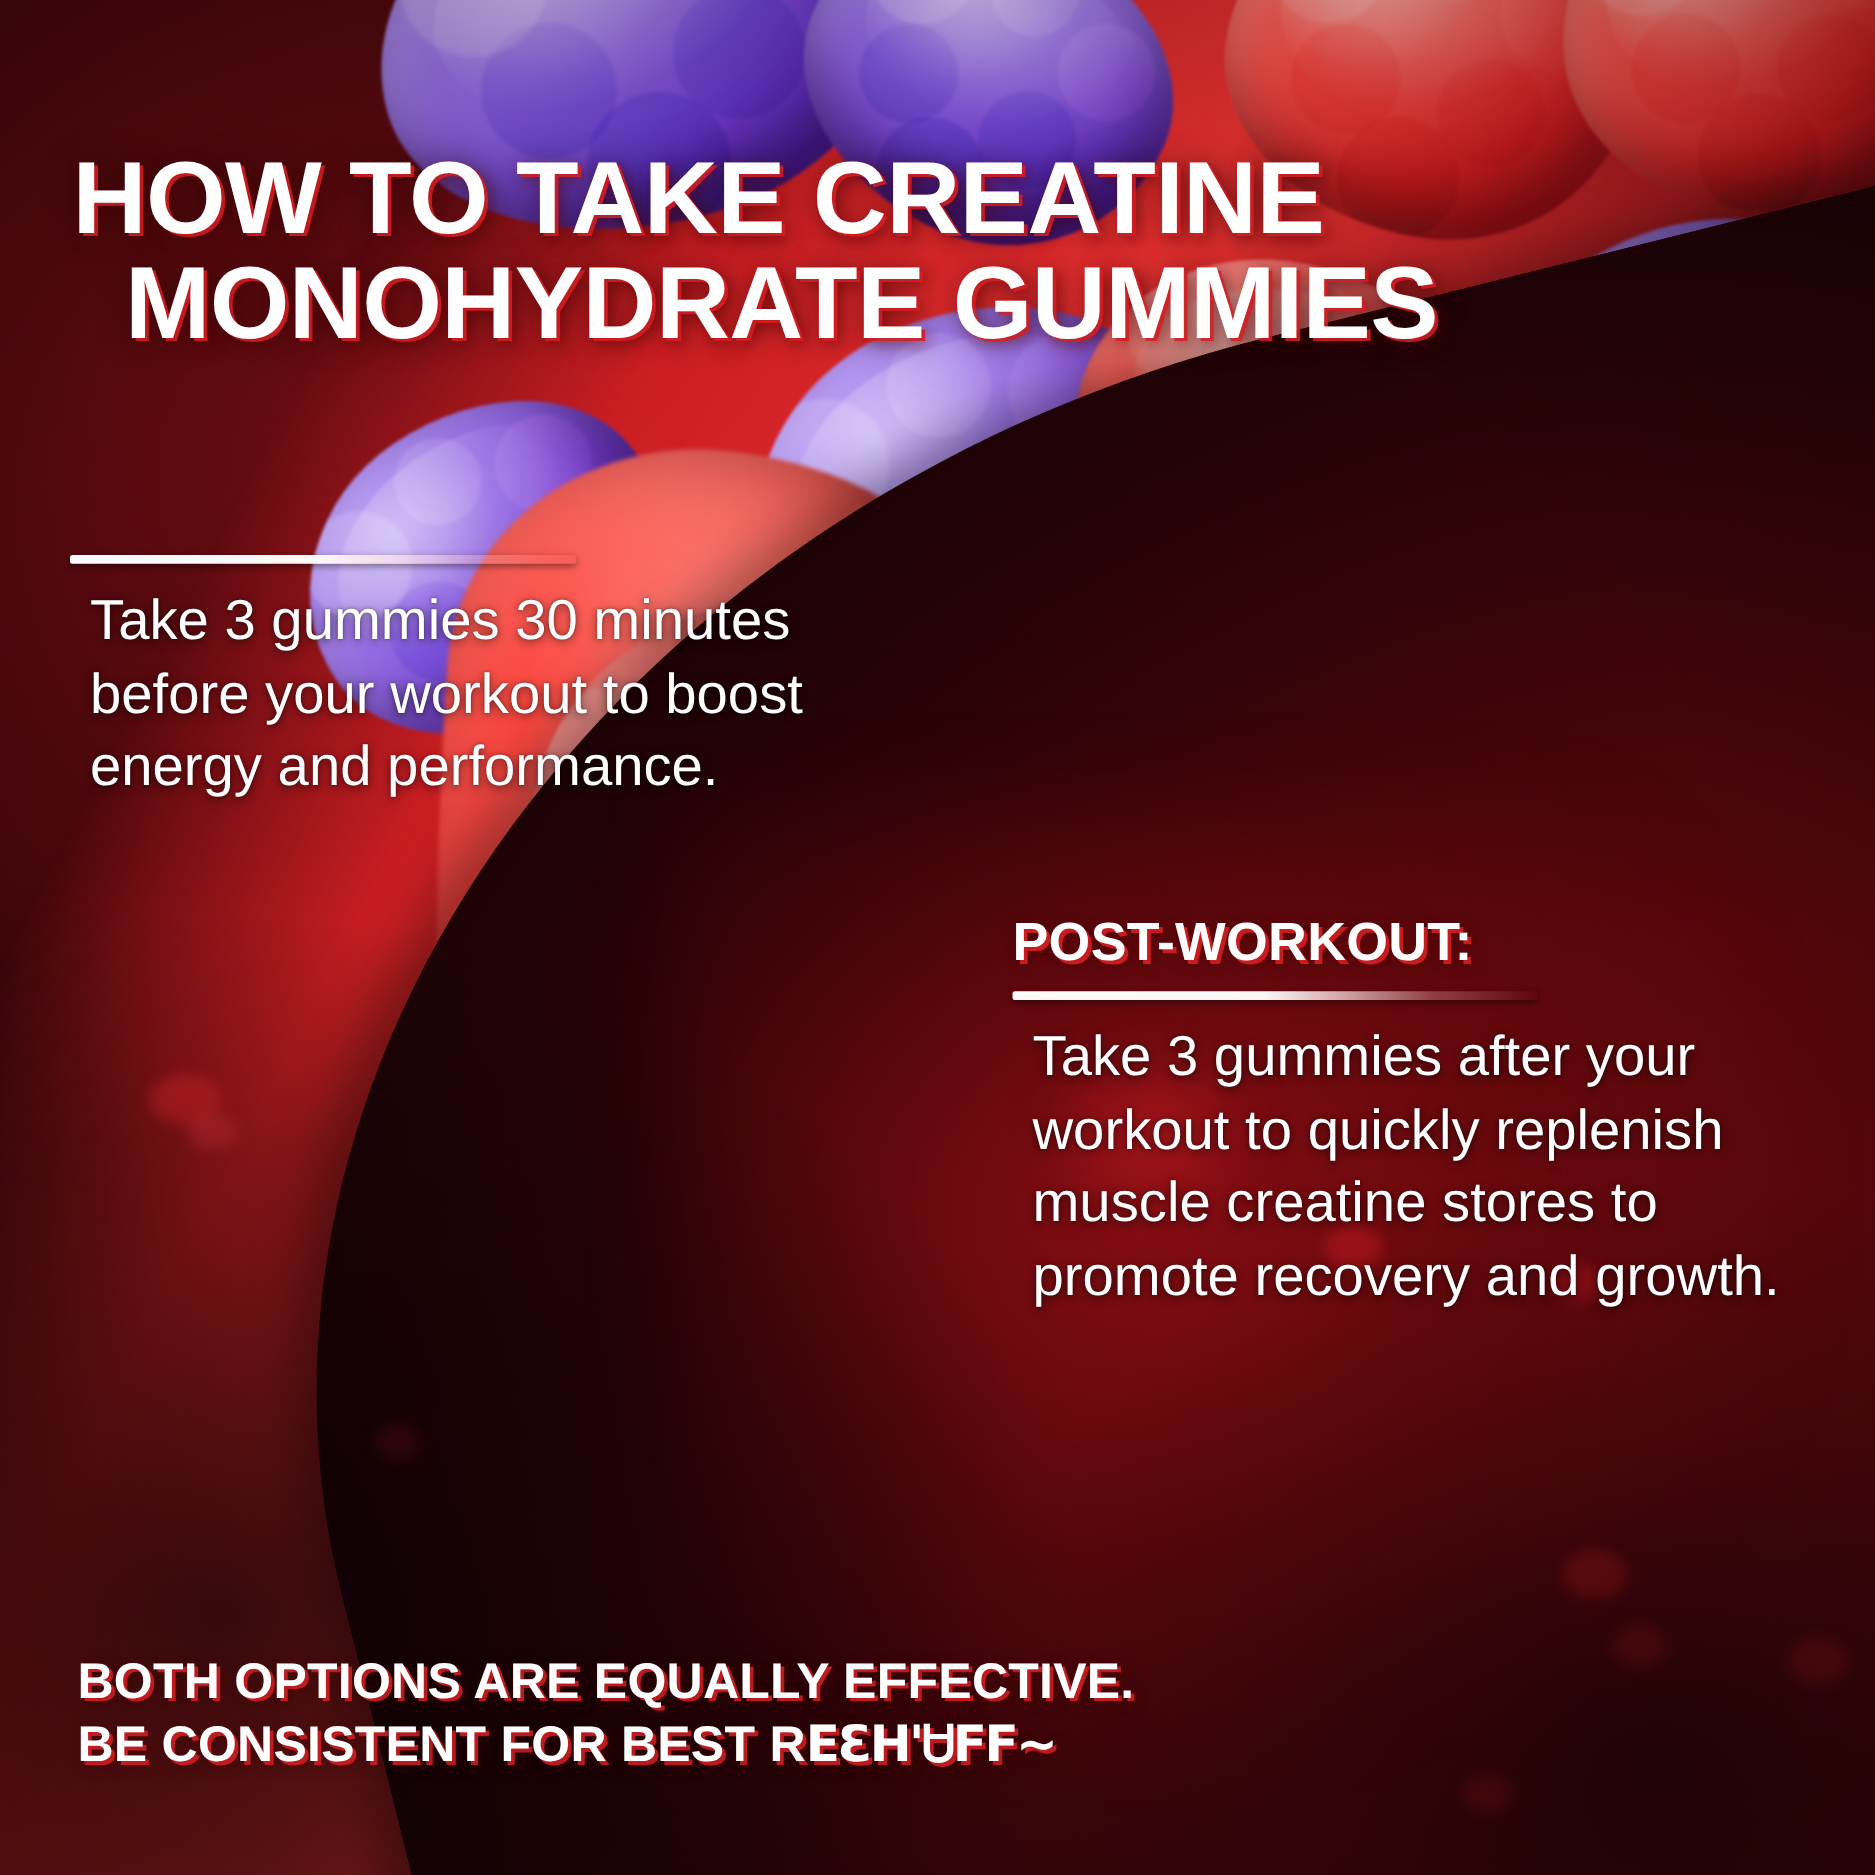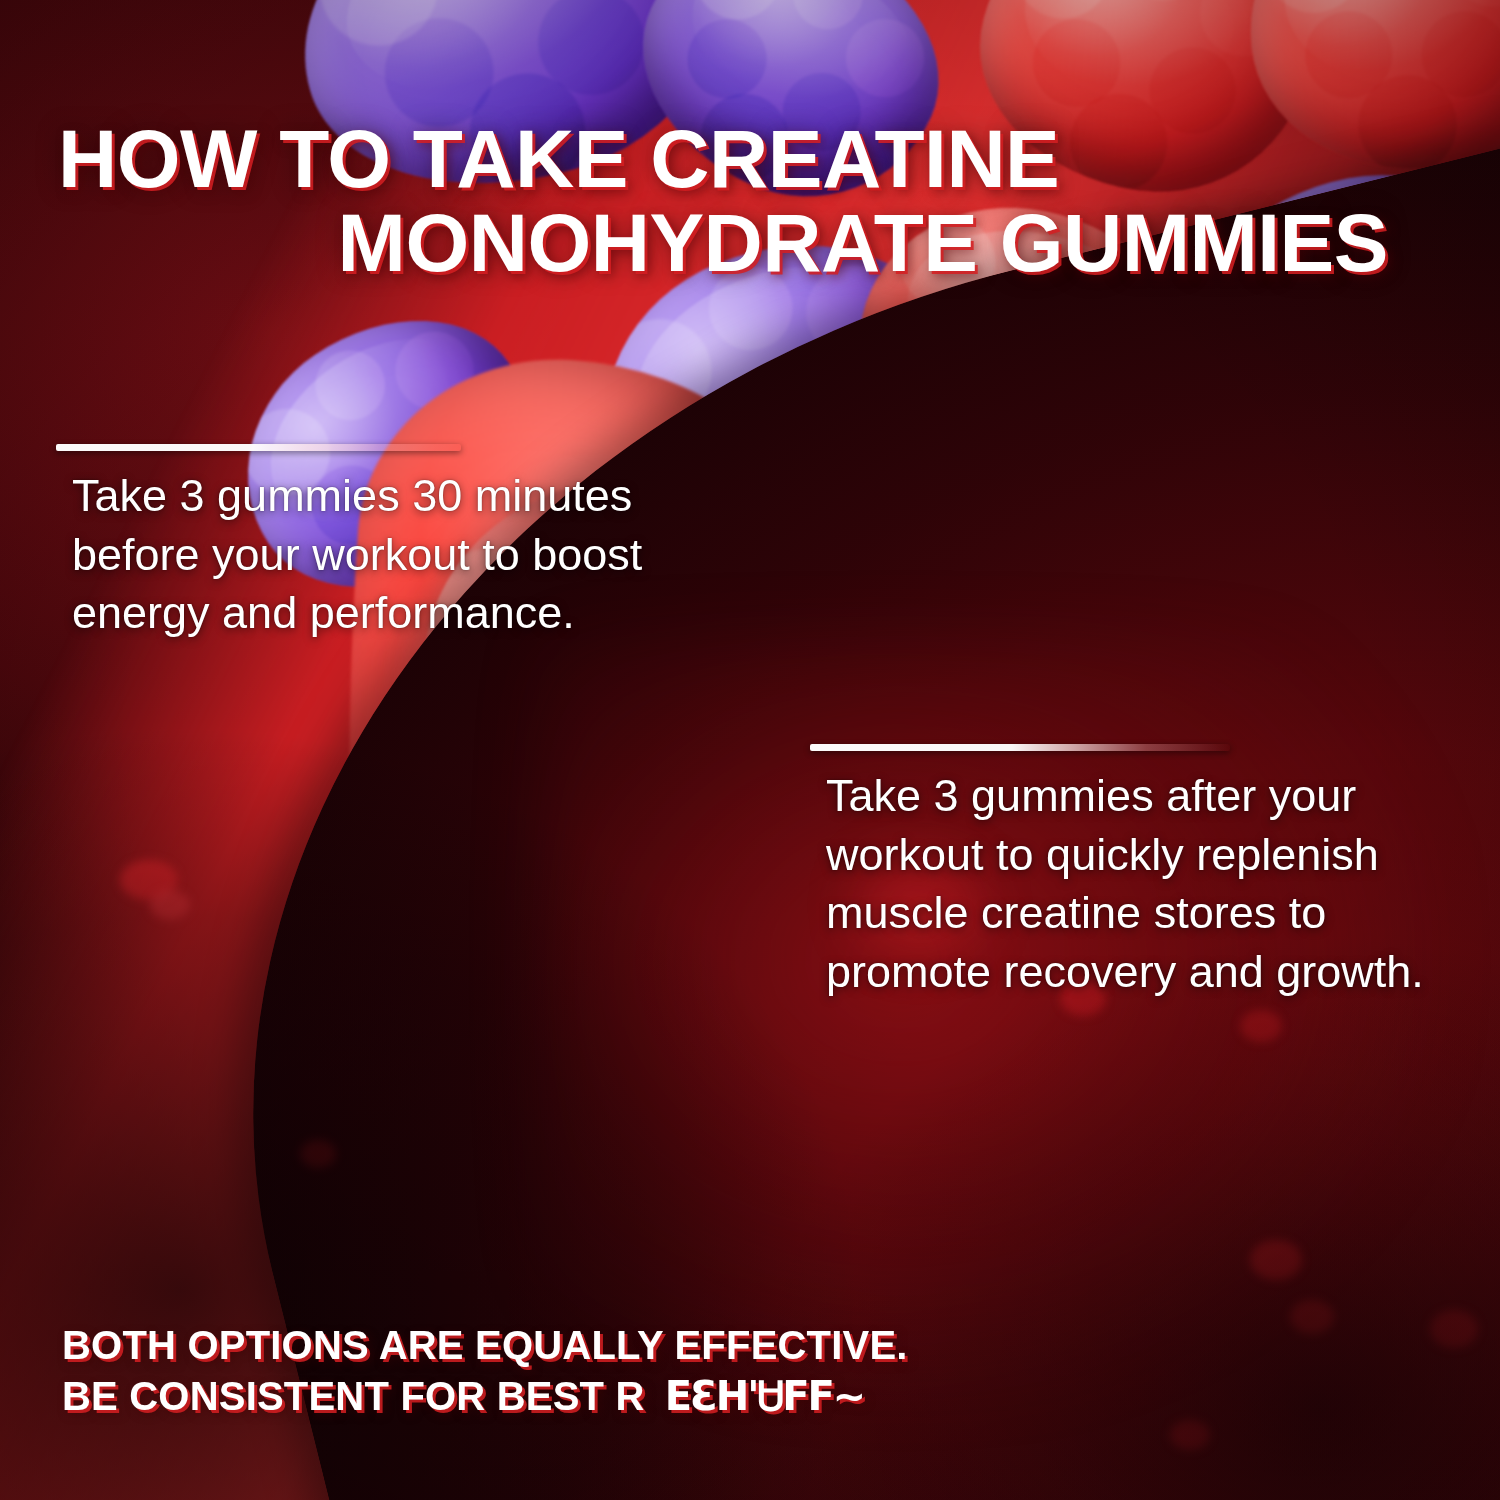--- a/index.html
+++ b/index.html
@@ -137,21 +137,21 @@
     position:absolute;left:58px;top:62px;width:1330px;
     color:#fff;font-weight:bold;
     font-size:82px;line-height:1.03;
     letter-spacing:-0.5px;
     text-transform:uppercase;
     text-shadow:
       3px 3px 0 rgba(214,30,34,.85),
       5px 5px 12px rgba(80,0,6,.55),
       0 0 26px rgba(0,0,0,.35);
   }
-  .title .l2{display:block;text-align:right;padding-left:42px;}
+  .title .l2{display:block;text-align:left;padding-left:42px;}
 
   .block{position:absolute;}
   .block.pre{left:56px;top:430px;width:700px;}
   .block.post{left:810px;top:730px;width:660px;}
 
   .block h2{
     margin:0;
     color:#fff;font-weight:bold;
     font-size:43px;letter-spacing:0.2px;
     text-transform:uppercase;
@@ -185,21 +185,21 @@
     position:absolute;left:62px;bottom:78px;width:1380px;
     color:#fff;font-weight:bold;
     font-size:40px;line-height:1.28;
     letter-spacing:0.2px;
     text-transform:uppercase;
     text-shadow:
       3px 3px 0 rgba(214,30,34,.85),
       4px 4px 10px rgba(60,0,4,.6);
   }
   .footer .fl{display:block;}
-  .footer .garble{font-family:"DejaVu Sans",sans-serif;letter-spacing:-2px;margin-left:20px;}
+  .footer .garble{font-family:"DejaVu Sans",sans-serif;letter-spacing:-2px;}
 </style>
 </head>
 <body>
 
 <div class="stage">
 
   <div class="bg">
     <div class="bg-base"></div>
     <div class="bg-wash"></div>
 
@@ -267,20 +267,21 @@
       <span class="l1">HOW TO TAKE CREATINE</span>
       <span class="l2">MONOHYDRATE GUMMIES</span>
     </h1>
 
     <div class="block pre">
       <div class="rule"></div>
       <p>Take 3 gummies 30 minutes before your workout to boost energy and performance.</p>
     </div>
 
     <div class="block post">
+      <h2>POST-WORKOUT:</h2>
       <div class="rule"></div>
       <p>Take 3 gummies after your workout to quickly replenish muscle creatine stores to promote recovery and growth.</p>
     </div>
 
     <div class="footer">
       <span class="fl">BOTH OPTIONS ARE EQUALLY EFFECTIVE.</span>
       <span class="fl"><span>BE CONSISTENT FOR BEST R</span><span class="garble">EƐH'ᏌFF∼</span></span>
     </div>
 
   </div>

